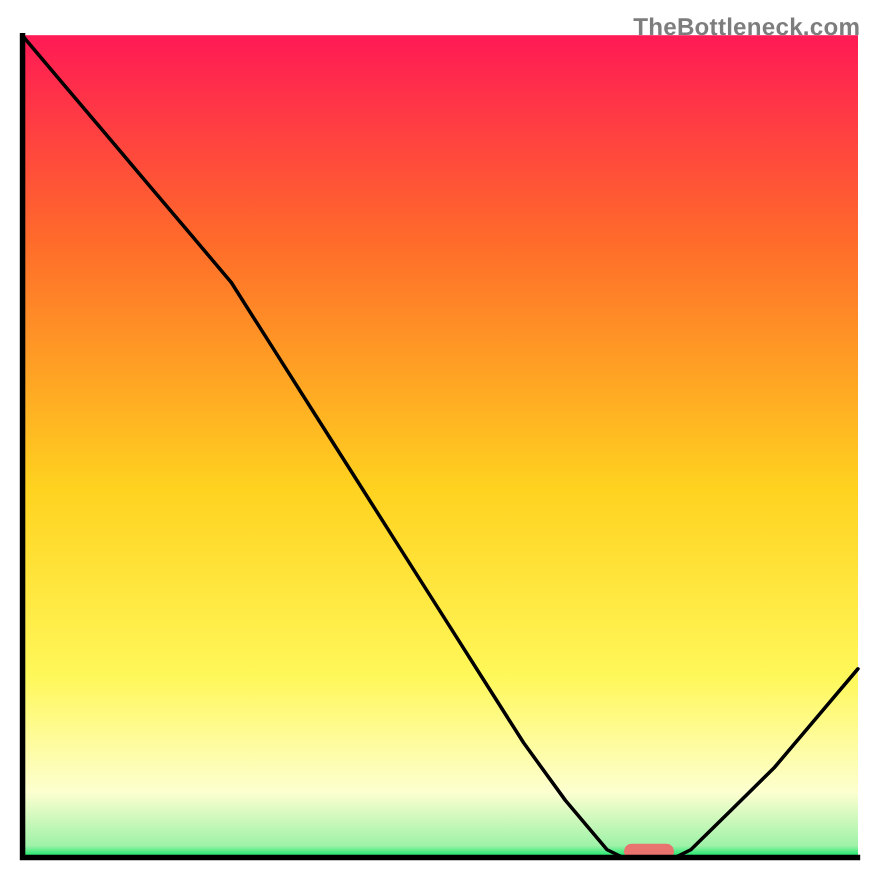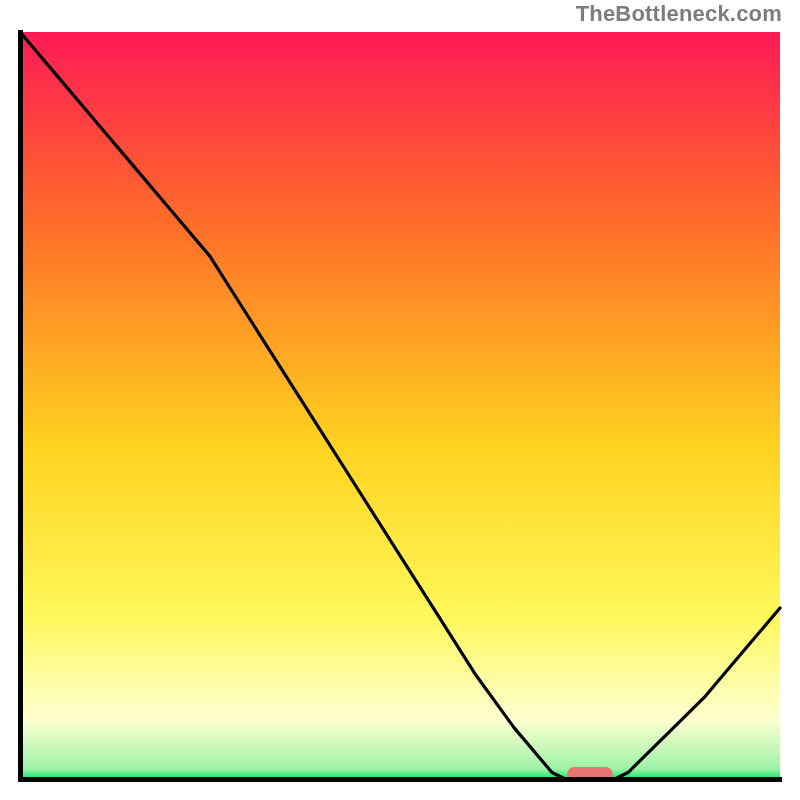--- a/index.html
+++ b/index.html
@@ -11,21 +11,21 @@
     font-family: Arial, Helvetica, sans-serif;
     overflow: hidden;
   }
   .wrap {
     position: relative;
     width: 800px;
     height: 800px;
   }
   .watermark {
     position: absolute;
-    top: 1px;
+    top: 12px;
     right: 18px;
     font-size: 22px;
     font-weight: 600;
     color: #7d7d7d;
     letter-spacing: 0.2px;
     z-index: 5;
   }
   .plot {
     position: absolute;
     left: 18px;

